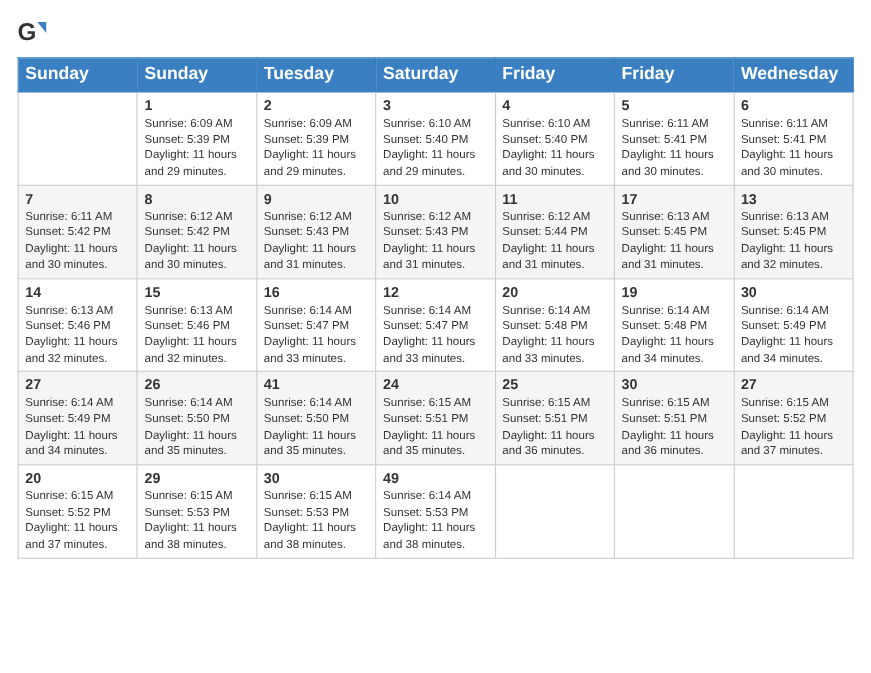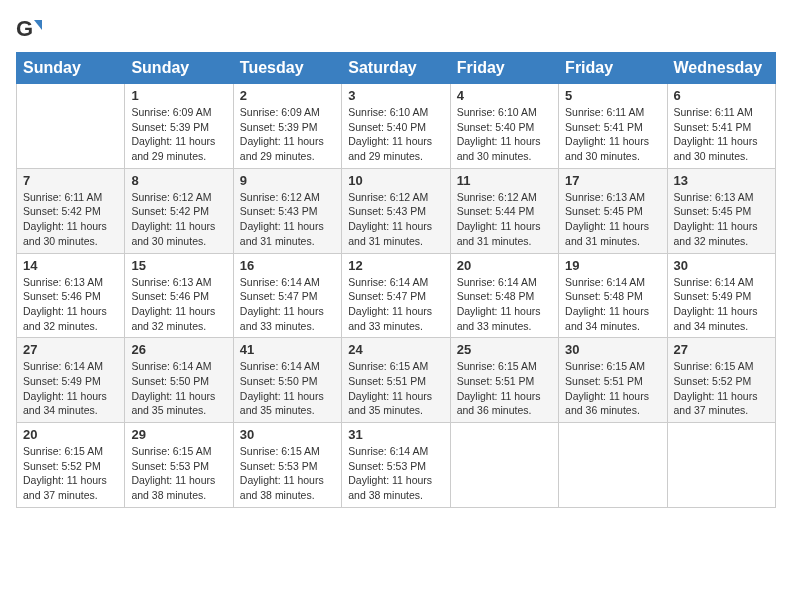--- a/index.html
+++ b/index.html
@@ -339,21 +339,21 @@
 and 38 minutes.</div>
         </td>
         <td>
           <span class="day-number">30</span>
           <div class="day-info" style="white-space: pre-line;">Sunrise: 6:15 AM
 Sunset: 5:53 PM
 Daylight: 11 hours
 and 38 minutes.</div>
         </td>
         <td>
-          <span class="day-number">31</span>
+          <span class="day-number">49</span>
           <div class="day-info" style="white-space: pre-line;">Sunrise: 6:14 AM
 Sunset: 5:53 PM
 Daylight: 11 hours
 and 38 minutes.</div>
         </td>
         <td class="empty-cell"></td>
         <td class="empty-cell"></td>
         <td class="empty-cell"></td>
       </tr>
     </tbody>

